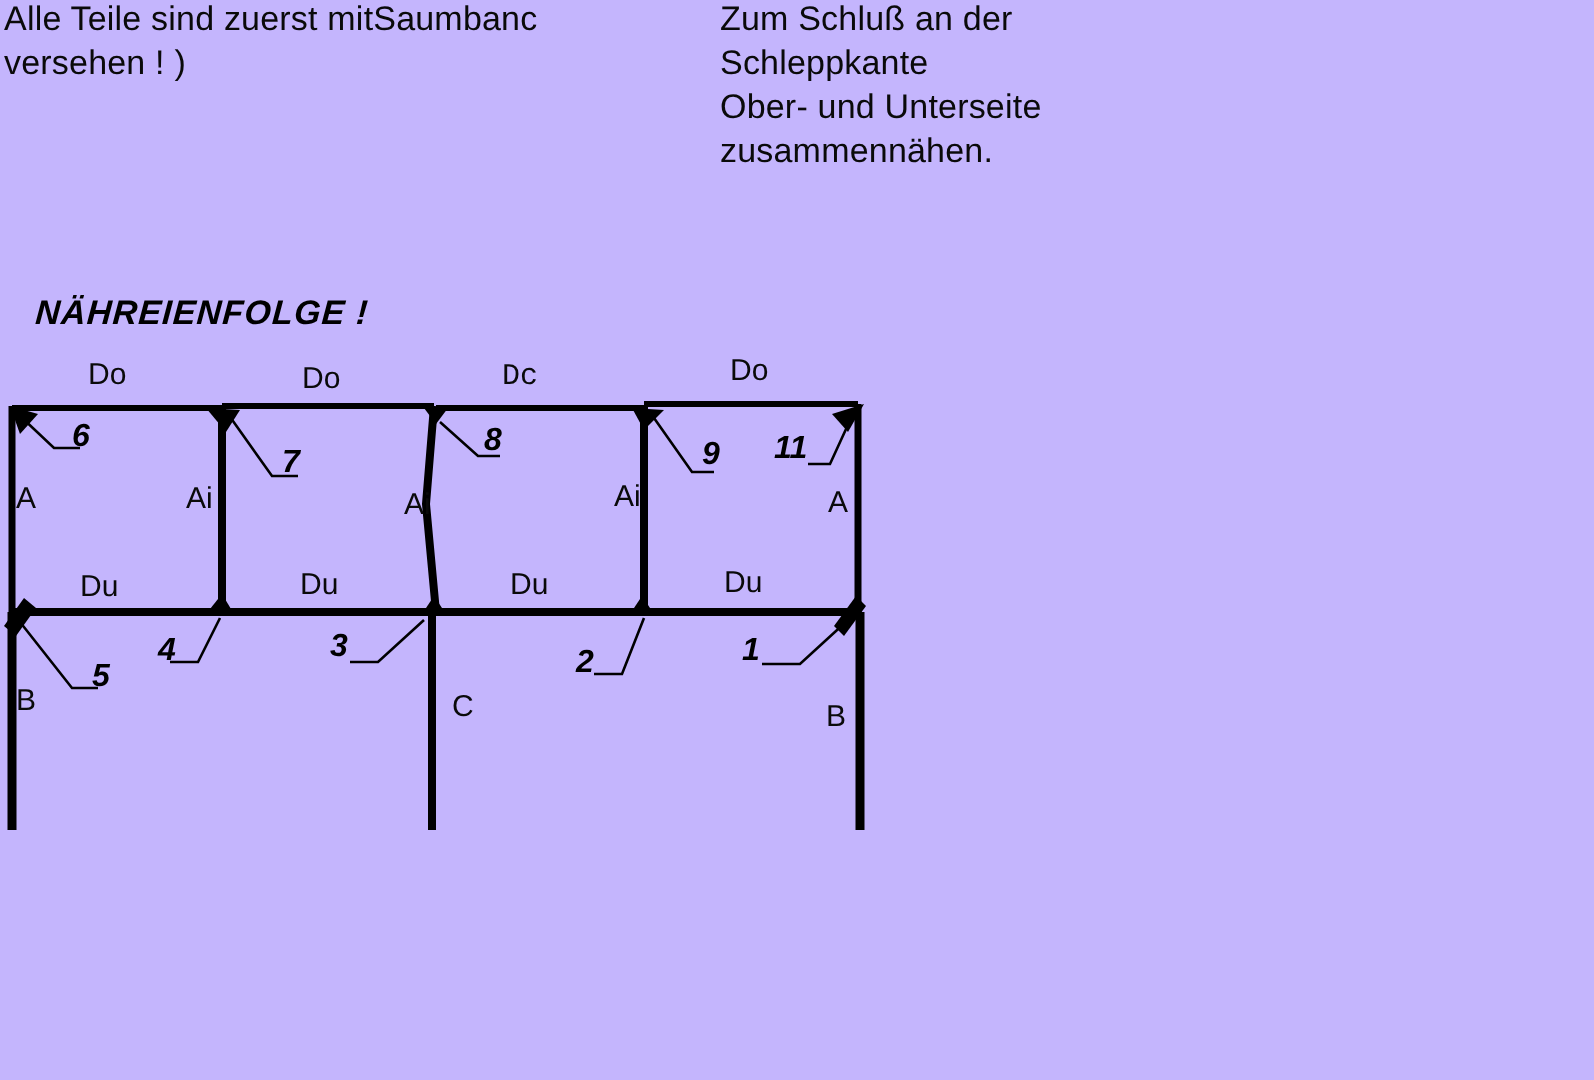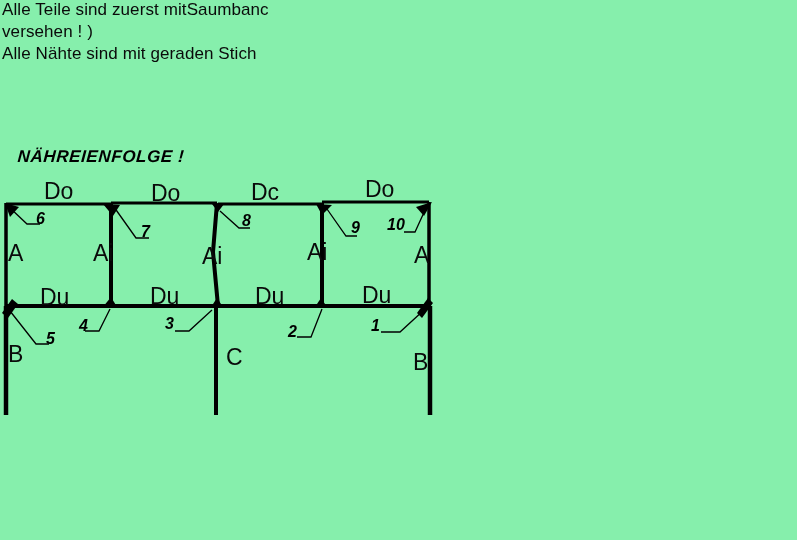--- a/index.html
+++ b/index.html
@@ -1,45 +1,50 @@
 <!DOCTYPE html>
 <html><head>
 <meta charset="utf-8">
 <style>
   html,body{margin:0;padding:0;background:#e8e8e8;}
   .page{
-    position:relative;width:797px;height:540px;background:#86efac;
+    position:relative;width:797px;height:540px;background:#c4b5fd;
     overflow:hidden;color:#000;
     font-family:"Liberation Sans","DejaVu Sans",sans-serif;
   }
   .para{position:absolute;font-size:17px;line-height:22px;letter-spacing:0.1px;color:#0a0a0a;}
   .para .line{white-space:pre;}
   .para-left{left:2px;top:-1px;width:330px;}
   .para-right{left:360px;top:-1px;width:240px;}
   .heading{
     position:absolute;left:17px;top:147px;
     font-size:17px;font-weight:bold;font-style:italic;
     letter-spacing:0.6px;transform:skewX(-4deg);transform-origin:left bottom;
   }
-  .lbl{position:absolute;font-size:23px;line-height:1;font-weight:400;color:#0a0a0a;white-space:pre;}
+  .lbl{position:absolute;font-size:15px;line-height:1;font-weight:400;color:#0a0a0a;white-space:pre;}
   .num{position:absolute;font-size:16px;line-height:1;font-weight:bold;font-style:italic;color:#000;white-space:pre;}
   .diagram-svg{position:absolute;left:0;top:0;width:797px;height:540px;}
   .diagram-svg *{vector-effect:non-scaling-stroke;}
 </style>
 </head>
 <body>
 
 <div class="page">
 
   <div class="para para-left">
     <div class="line">Alle Teile sind zuerst mitSaumbanc</div>
     <div class="line">versehen ! )</div>
-    <div class="line">Alle Nähte sind mit geraden Stich</div>
   </div>
 
+  <div class="para para-right">
+    <div class="line">Zum Schluß an der</div>
+    <div class="line">Schleppkante</div>
+    <div class="line">Ober- und Unterseite</div>
+    <div class="line">zusammennähen.</div>
+  </div>
 
   <div class="heading">NÄHREIENFOLGE !</div>
 
   <svg class="diagram-svg" viewBox="0 0 797 540">
     <g stroke="#000" fill="none">
 
       <path d="M6,204 H111" stroke-width="3"></path>
       <path d="M111,203 H217" stroke-width="3"></path>
       <path d="M218,204 H322" stroke-width="3"></path>
       <path d="M322,202 H429" stroke-width="3"></path>
@@ -78,21 +83,21 @@
       <polyline points="10,311 36,344 49,344"></polyline>
       <polyline points="110,309 99,331 85,331"></polyline>
       <polyline points="212,310 189,331 175,331"></polyline>
       <polyline points="322,309 311,337 297,337"></polyline>
       <polyline points="424,310 400,332 381,332"></polyline>
     </g>
   </svg>
 
   <div class="lbl" style="left:44px;top:180px;">Do</div>
   <div class="lbl" style="left:151px;top:182px;">Do</div>
-  <div class="lbl" style="left:251px;top:181px;">Dc</div>
+  <div class="lbl" style="left:251px;top:181px;font-family:Liberation Mono, monospace;">Dc</div>
   <div class="lbl" style="left:365px;top:178px;">Do</div>
 
   <div class="lbl" style="left:8px;top:242px;">A</div>
   <div class="lbl" style="left:93px;top:242px;">Ai</div>
   <div class="lbl" style="left:202px;top:245px;">Ai</div>
   <div class="lbl" style="left:307px;top:241px;">Ai</div>
   <div class="lbl" style="left:414px;top:244px;">A</div>
 
   <div class="lbl" style="left:40px;top:286px;">Du</div>
   <div class="lbl" style="left:150px;top:285px;">Du</div>
@@ -100,20 +105,20 @@
   <div class="lbl" style="left:362px;top:284px;">Du</div>
 
   <div class="lbl" style="left:8px;top:343px;">B</div>
   <div class="lbl" style="left:226px;top:346px;">C</div>
   <div class="lbl" style="left:413px;top:351px;">B</div>
 
   <div class="num" style="left:36px;top:211px;">6</div>
   <div class="num" style="left:141px;top:224px;">7</div>
   <div class="num" style="left:242px;top:213px;">8</div>
   <div class="num" style="left:351px;top:220px;">9</div>
-  <div class="num" style="left:387px;top:217px;">10</div>
+  <div class="num" style="left:387px;top:217px;">11</div>
   <div class="num" style="left:46px;top:331px;">5</div>
   <div class="num" style="left:79px;top:318px;">4</div>
   <div class="num" style="left:165px;top:316px;">3</div>
   <div class="num" style="left:288px;top:324px;">2</div>
   <div class="num" style="left:371px;top:318px;">1</div>
 
 </div>
 
 </body></html>

